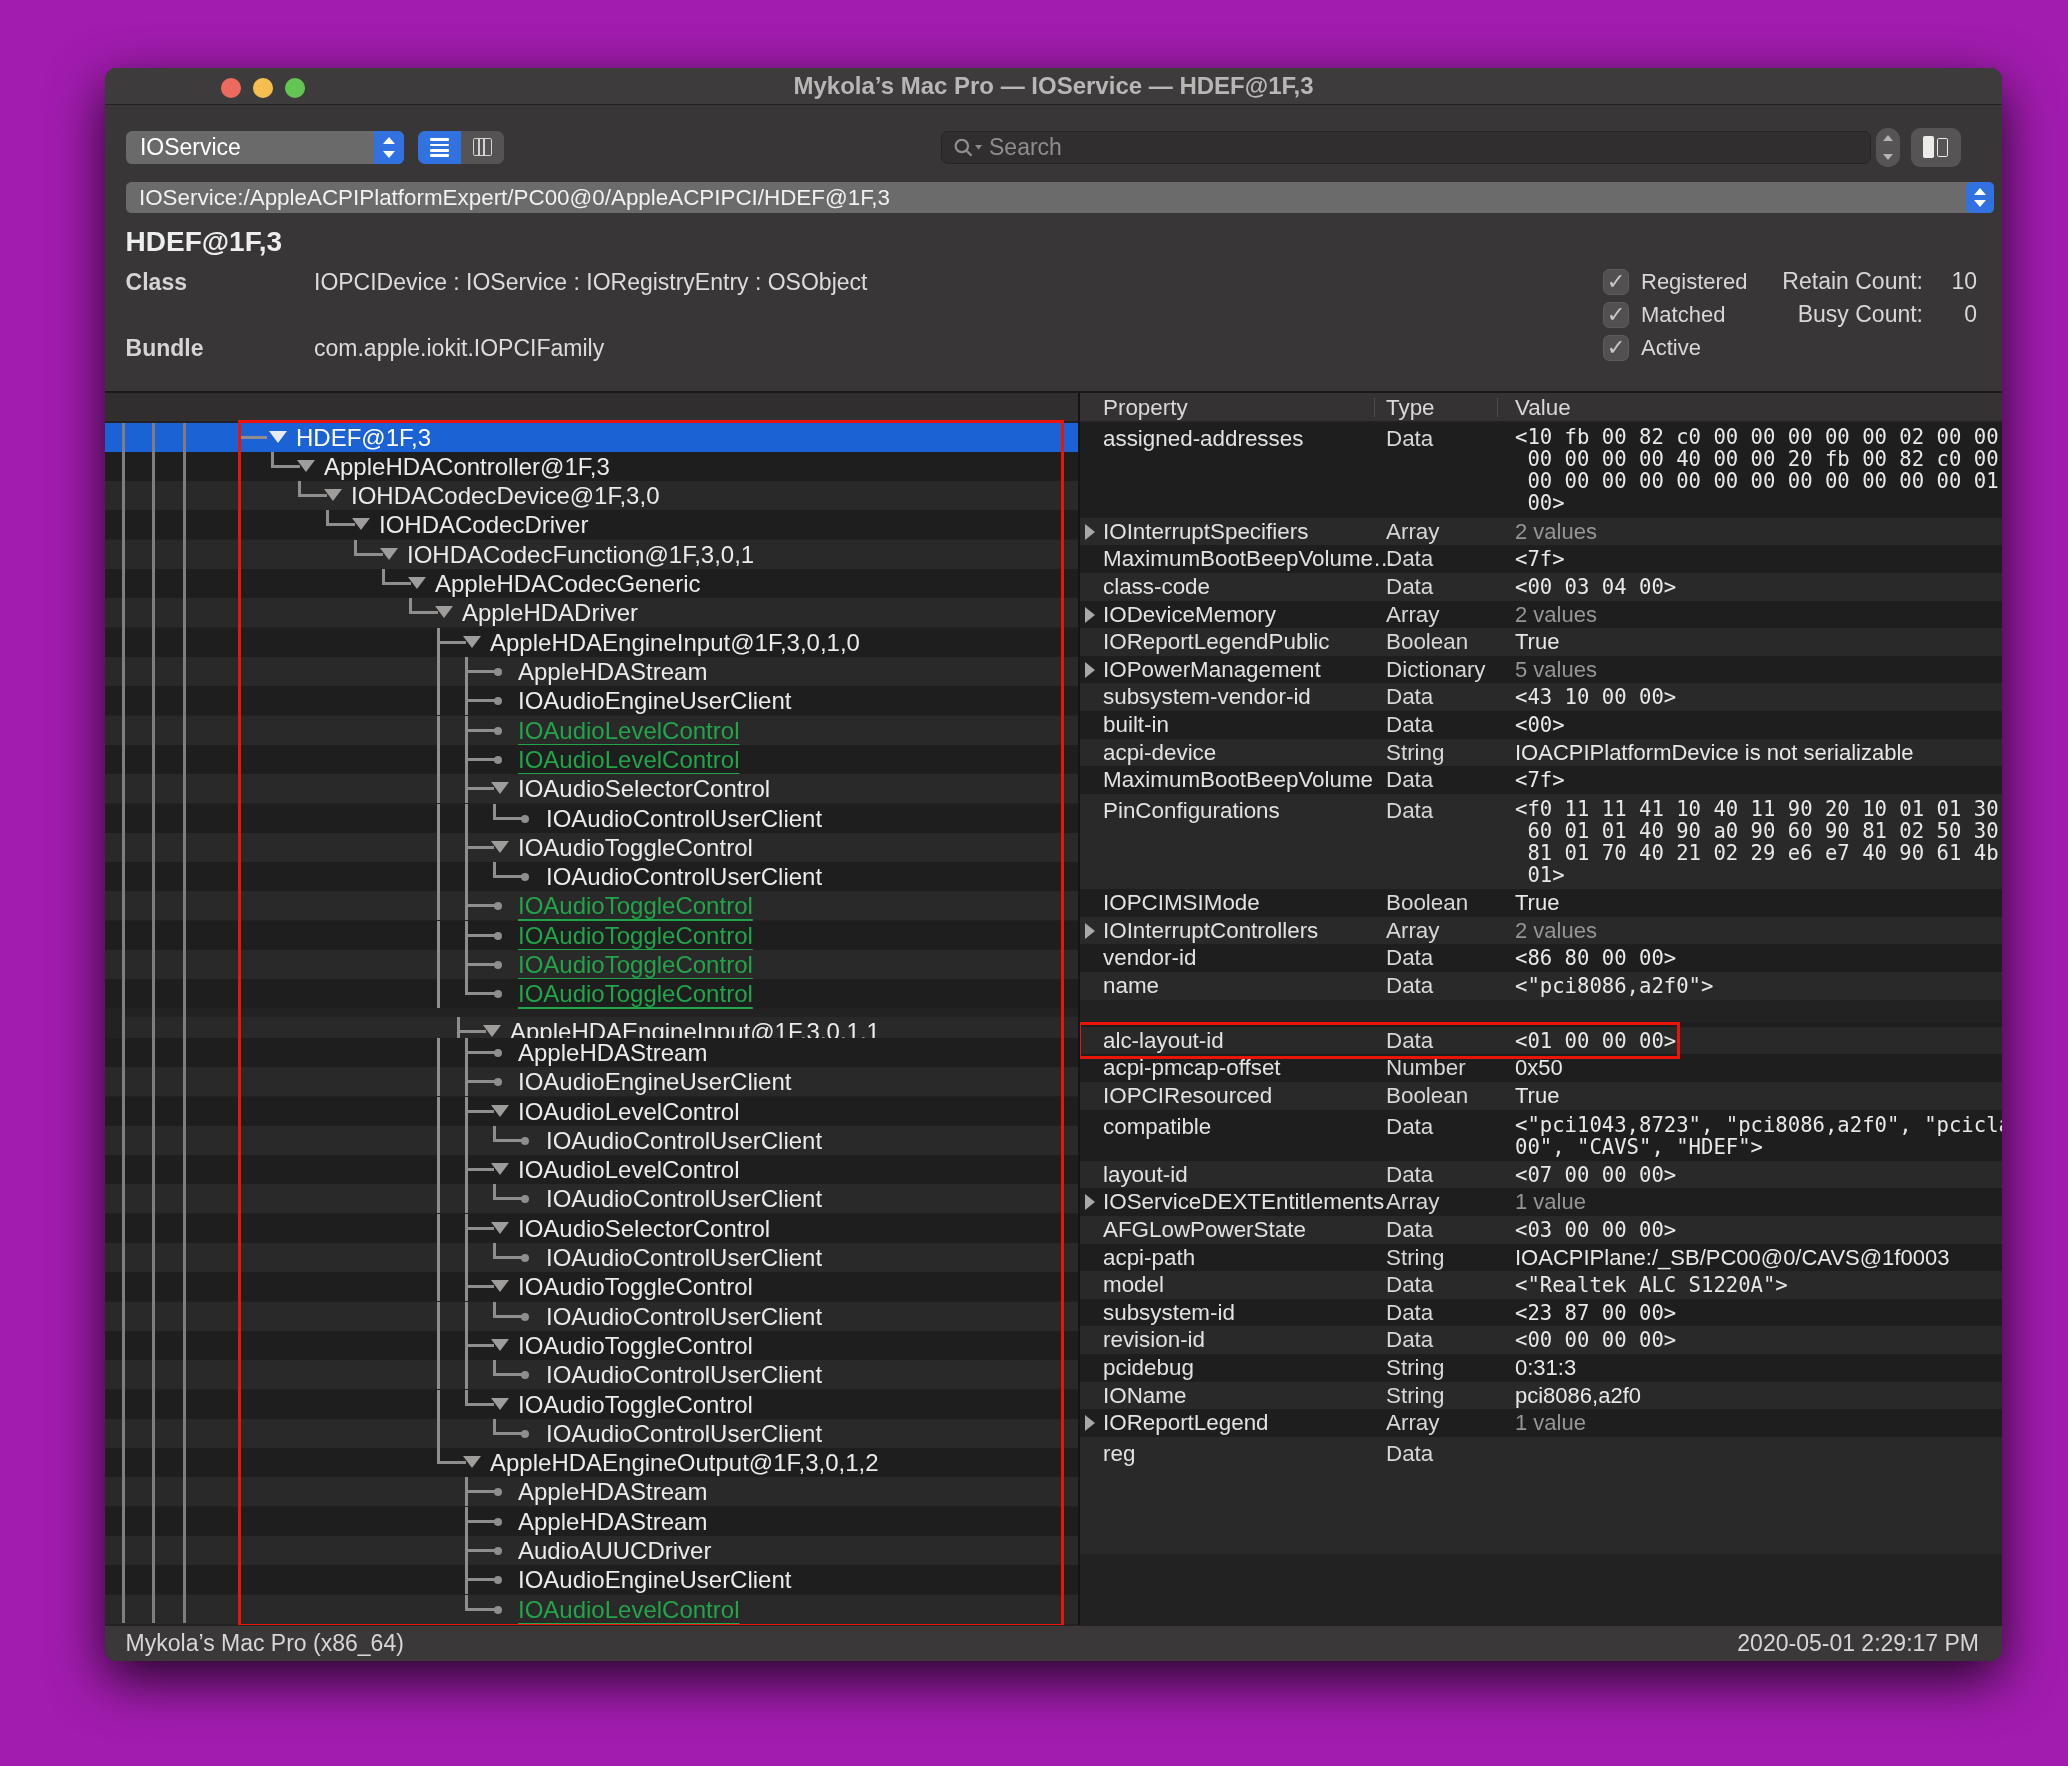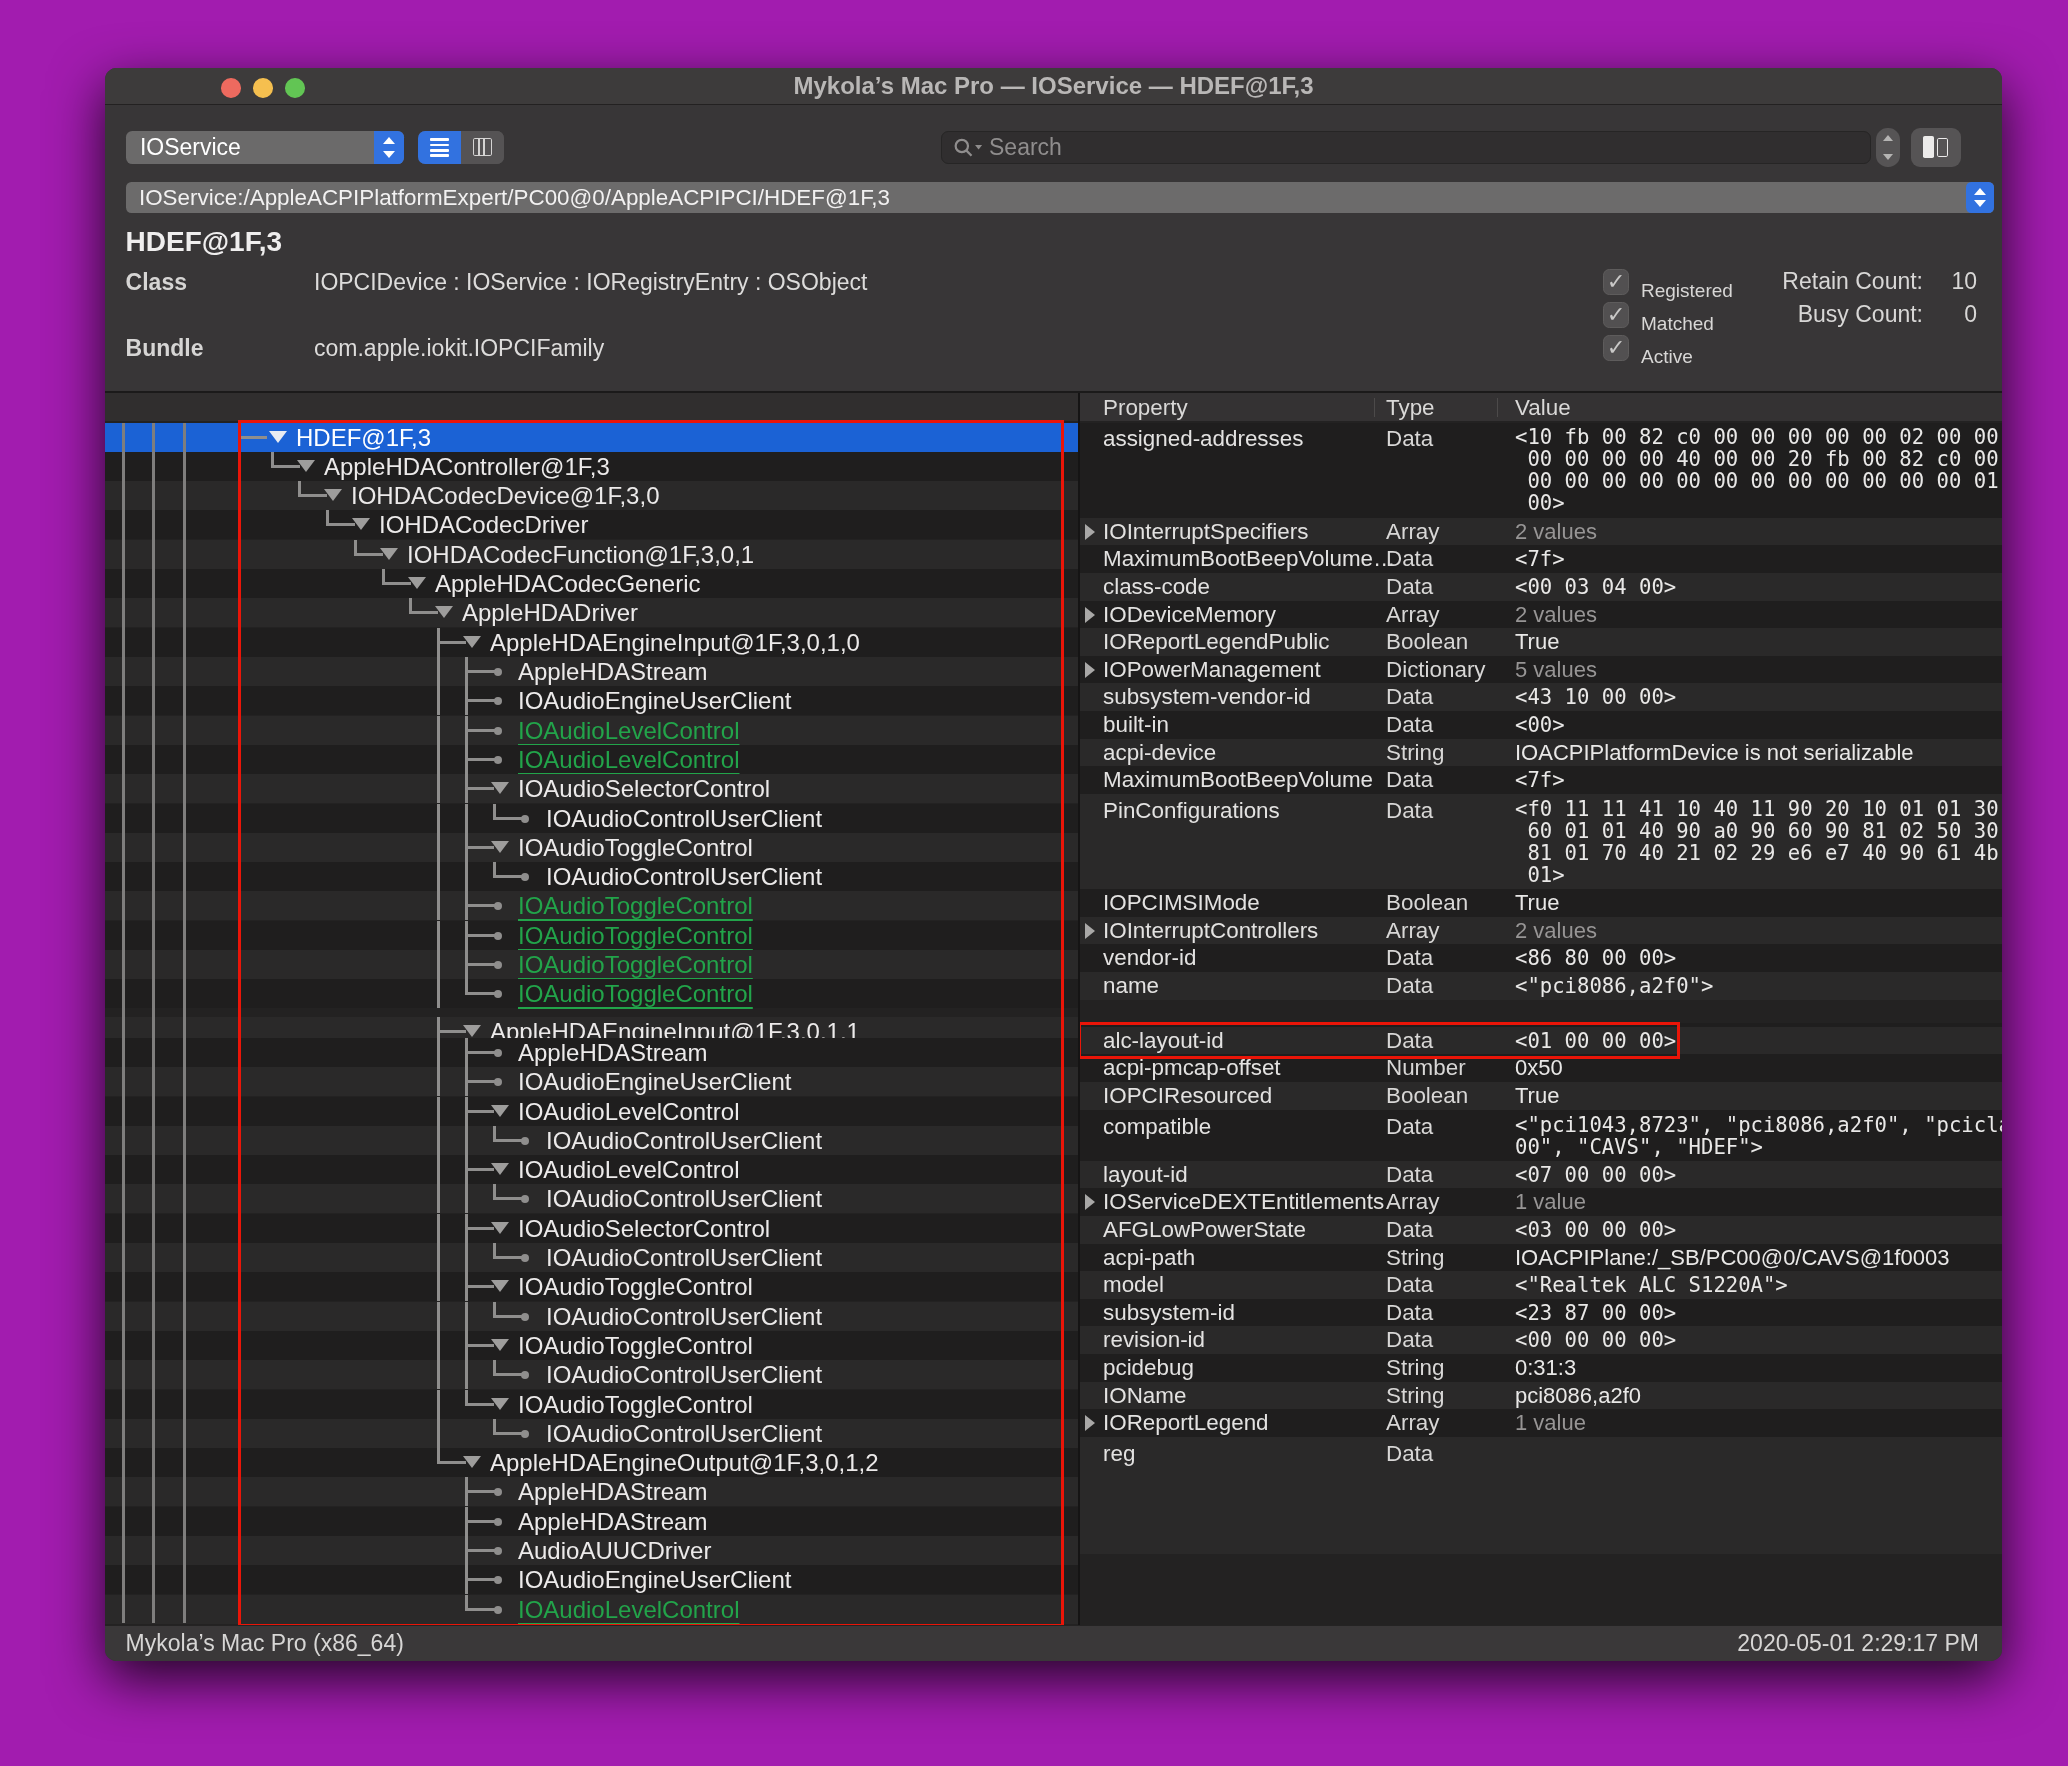--- a/index.html
+++ b/index.html
@@ -68,21 +68,21 @@
   .hdef-title { position:absolute; left:20.6px; top:158px; color:#efeeee; font-size:28px; font-weight:bold; }
   .meta-label { position:absolute; left:20.6px; color:#d6d5d4; font-size:23px; font-weight:bold; }
   .meta-value { position:absolute; left:209px; color:#dddcdb; font-size:23px; }
   .row-class  { top:201px; } .row-bundle { top:267px; }
 
   .cb-col { position:absolute; left:1498px; top:199px; }
   .cb-row { position:relative; height:33px; }
   .cb { position:absolute; left:0; top:1.8px; width:26px; height:26px; background:#525051; border:0.9px solid #5e5c5c;
         border-radius:6.3px; }
   .cb .check { position:absolute; left:2.7px; top:-1.8px; color:#c9c8c7; font-size:22.4px; }
-  .cb-label { position:absolute; left:38px; top:9px; line-height:29.6px; color:#d8d7d6; font-size:19px; white-space:nowrap; }
+  .cb-label { position:absolute; left:38px; top:0; line-height:29.6px; color:#d8d7d6; font-size:22px; white-space:nowrap; }
 
   .counters { position:absolute; left:1684px; top:199px; width:188px; }
   .counter-row { position:relative; height:33px; }
   .counter-label { position:absolute; right:54px; line-height:29.6px; color:#d8d7d6; font-size:23px; white-space:nowrap; }
   .counter-value { position:absolute; right:0; line-height:29.6px; color:#d8d7d6; font-size:23px; }
 
   .main-sep { position:absolute; left:0; top:323px; width:100%; height:1.8px; background:#1b1a1a; }
 
   
   .panes { position:absolute; left:0; top:325px; width:100%; height:1232px; background:#232222; }
@@ -368,21 +368,21 @@
               <div class="bullet" style="left:389px;top:10.6px"></div>
               <span class="t-label green " style="left:413px;line-height:29px">IOAudioToggleControl</span>
             </div>
             <div class="tree-row tr-dark" style="top: 586px; height: 29px;">
               <div class="vline" style="left:332px;top:0;height:29px"></div>
               <div class="vline" style="left:360px;top:0;height:16px"></div>
               <div class="hline" style="left:360px;top:13.3px;width:32px"></div>
               <div class="bullet" style="left:389px;top:10.6px"></div>
               <span class="t-label green " style="left:413px;line-height:29px">IOAudioToggleControl</span>
             </div>
-            <div class="tree-row tr-light" style="top: 624px; height: 29px;">
+            <div class="tree-row tr-light" style="top: 624px; height: 29px; margin-left: 20px;">
               <div class="vline" style="left:332px;top:0;height:29px"></div>
               <div class="hline" style="left:332px;top:13.3px;width:29px"></div>
               <div class="tri-down " style="left:358px;top:8.4px"></div>
               <span class="t-label  " style="left:385px;line-height:29px">AppleHDAEngineInput@1F,3,0,1,1</span>
             </div>
             <div class="tree-row tr-dark" style="top: 645px; height: 29px;">
               <div class="vline" style="left:332px;top:0;height:29px"></div>
               <div class="vline" style="left:360px;top:0;height:29px"></div>
               <div class="hline" style="left:360px;top:13.3px;width:32px"></div>
               <div class="bullet" style="left:389px;top:10.6px"></div>

